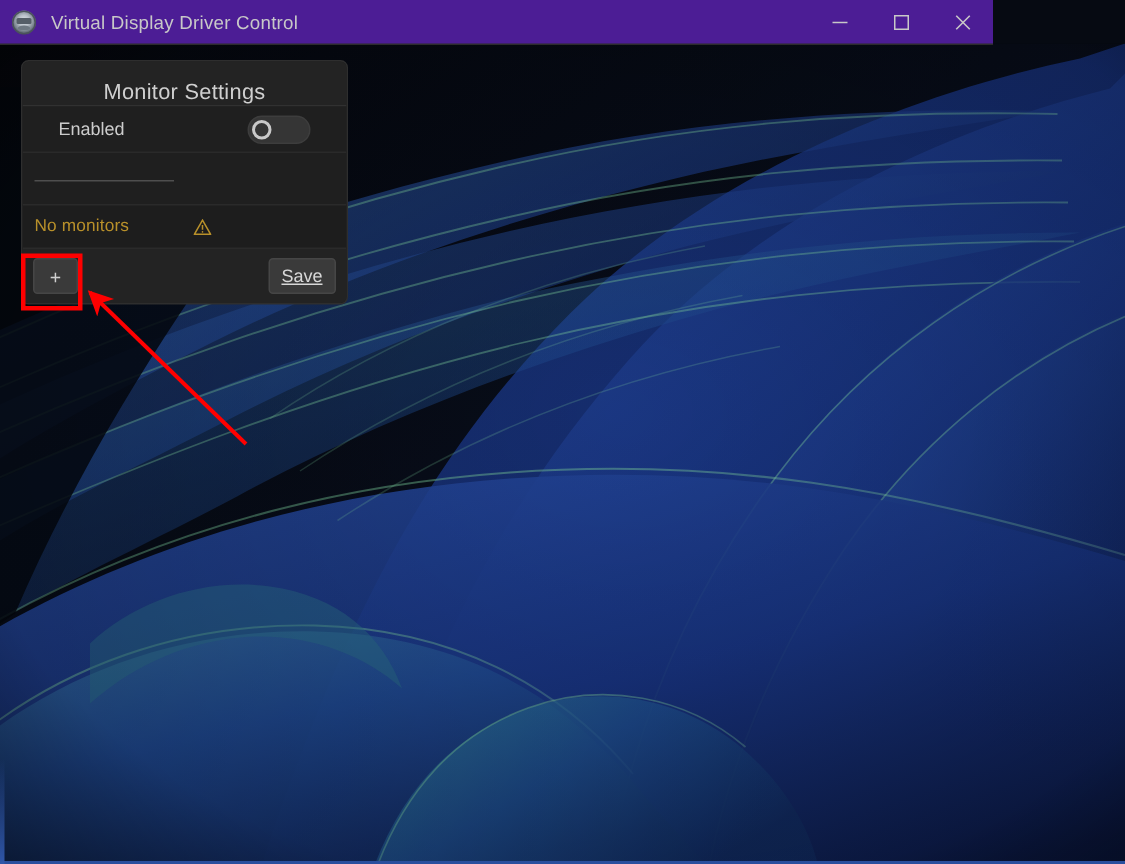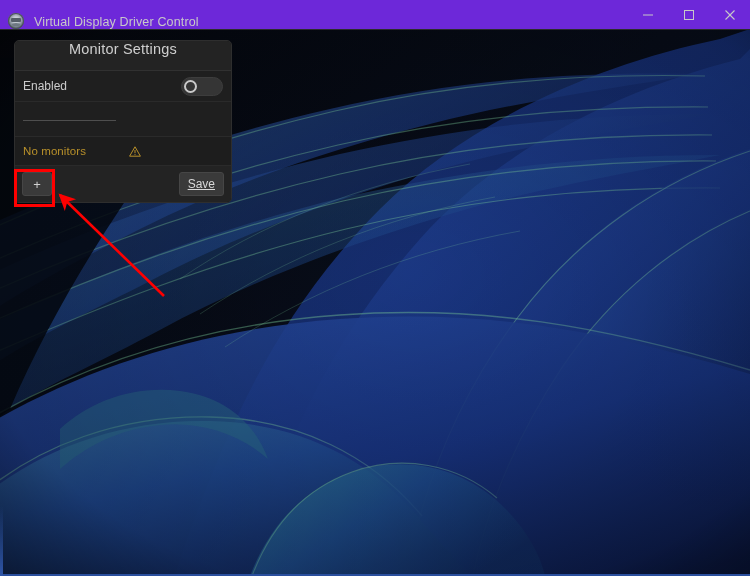--- a/index.html
+++ b/index.html
@@ -20,26 +20,26 @@
     width: 750px;
     height: 576px;
     overflow: hidden;
     background: #060a12;
   }
 
   
   #titlebar {
     position: absolute;
     left: 0; top: 0;
-    width: 750px;
+    width: 662px;
     height: 29px;
-    background: #6d28d9;
+    background: #4c1d95;
     border-bottom: 1px solid #2c2c2c;
     display: flex;
-    align-items: flex-end;
+    align-items: center;
   }
   #app-icon {
     width: 16px; height: 16px;
     margin-left: 8px;
     border-radius: 50%;
     background:
       radial-gradient(circle at 50% 42%, #dfe4ea 0%, #b9c0c9 30%, #7d8792 55%, #3e464f 78%, #272c33 100%);
     box-shadow: inset 0 0 0 1px #4a525b;
     position: relative;
     flex: none;
@@ -121,36 +121,36 @@
     width: 218px;
     border-radius: 5px;
     background: #1d1d1d;
     border: 1px solid #2e2e2e;
     box-sizing: border-box;
     overflow: hidden;
   }
   #panel-header {
     height: 29px;
     display: flex;
-    align-items: flex-start;
+    align-items: flex-end;
     justify-content: center;
     background: #232323;
     border-bottom: 1px solid #313131;
   }
   #panel-title {
     font-size: 14.5px;
     color: #cfcfcf;
     letter-spacing: 0.2px;
   }
 
   .panel-row {
     height: 30px;
     display: flex;
     align-items: center;
-    padding: 0 8px;
+    padding: 0 24px;
     background: #1f1f1f;
     border-bottom: 1px solid #2a2a2a;
   }
   #enabled-label {
     font-size: 12px;
     color: #cccccc;
     flex: 1;
   }
   #enabled-toggle {
     width: 42px;

